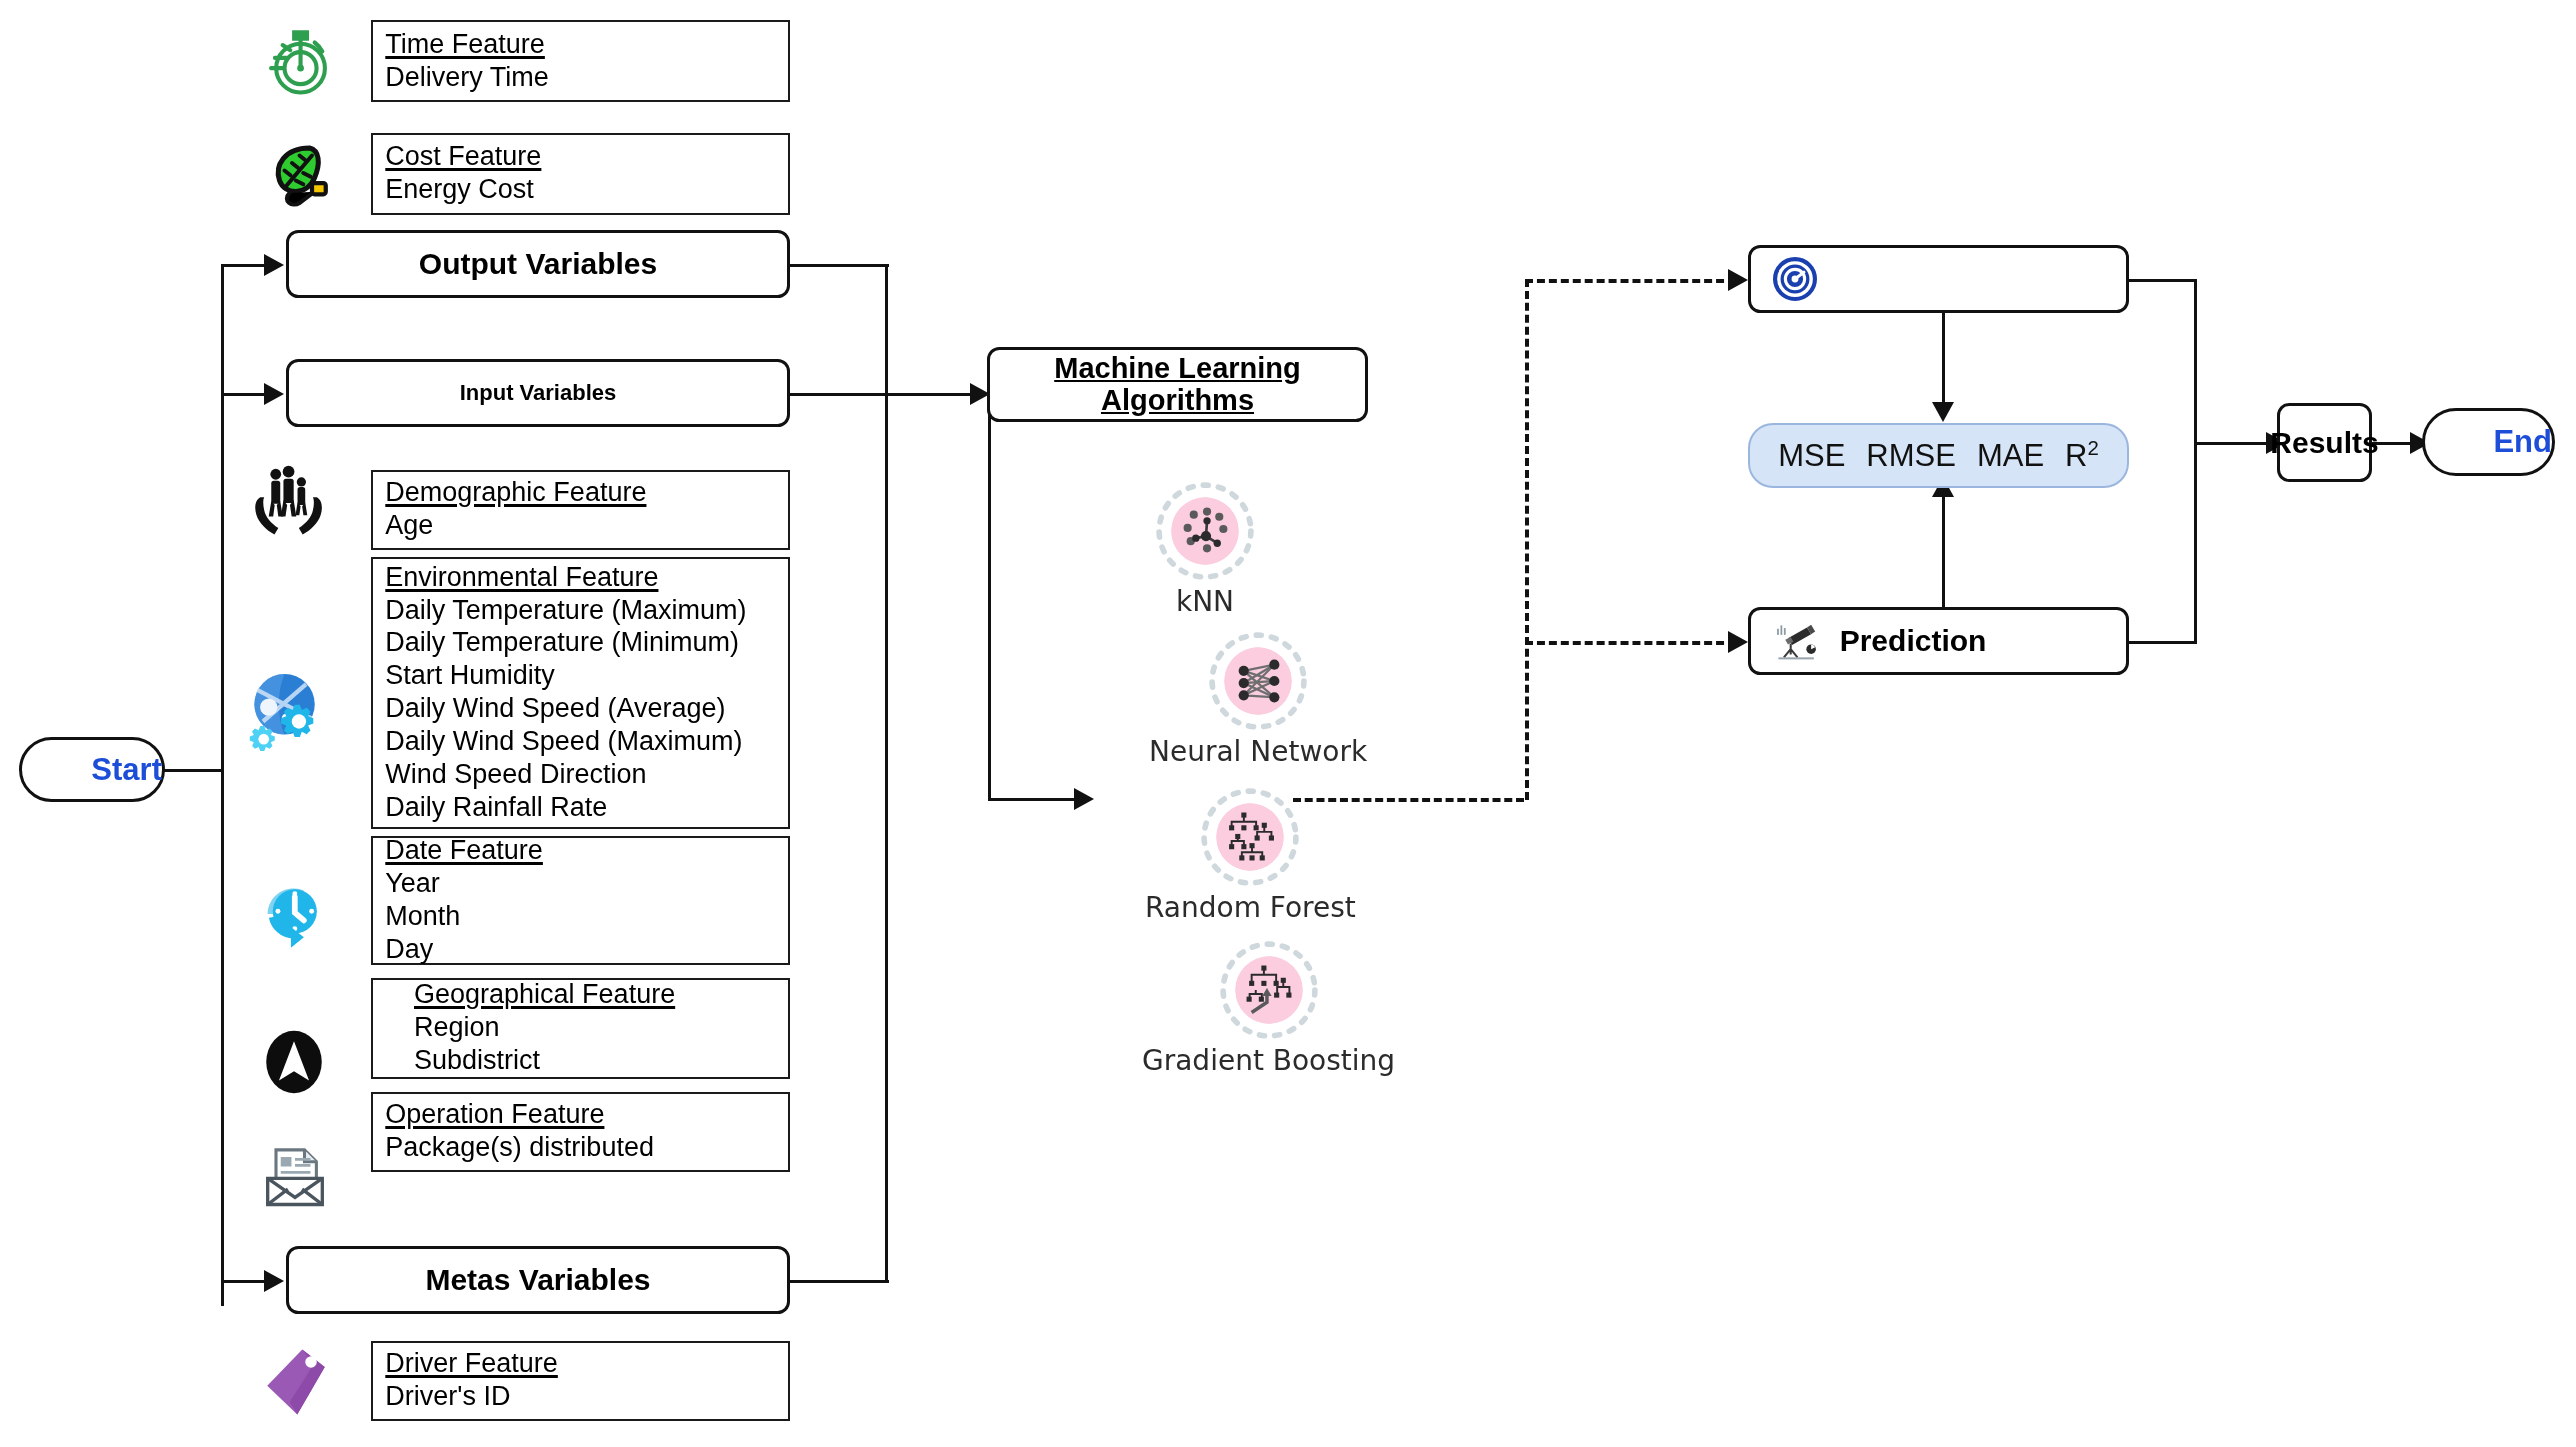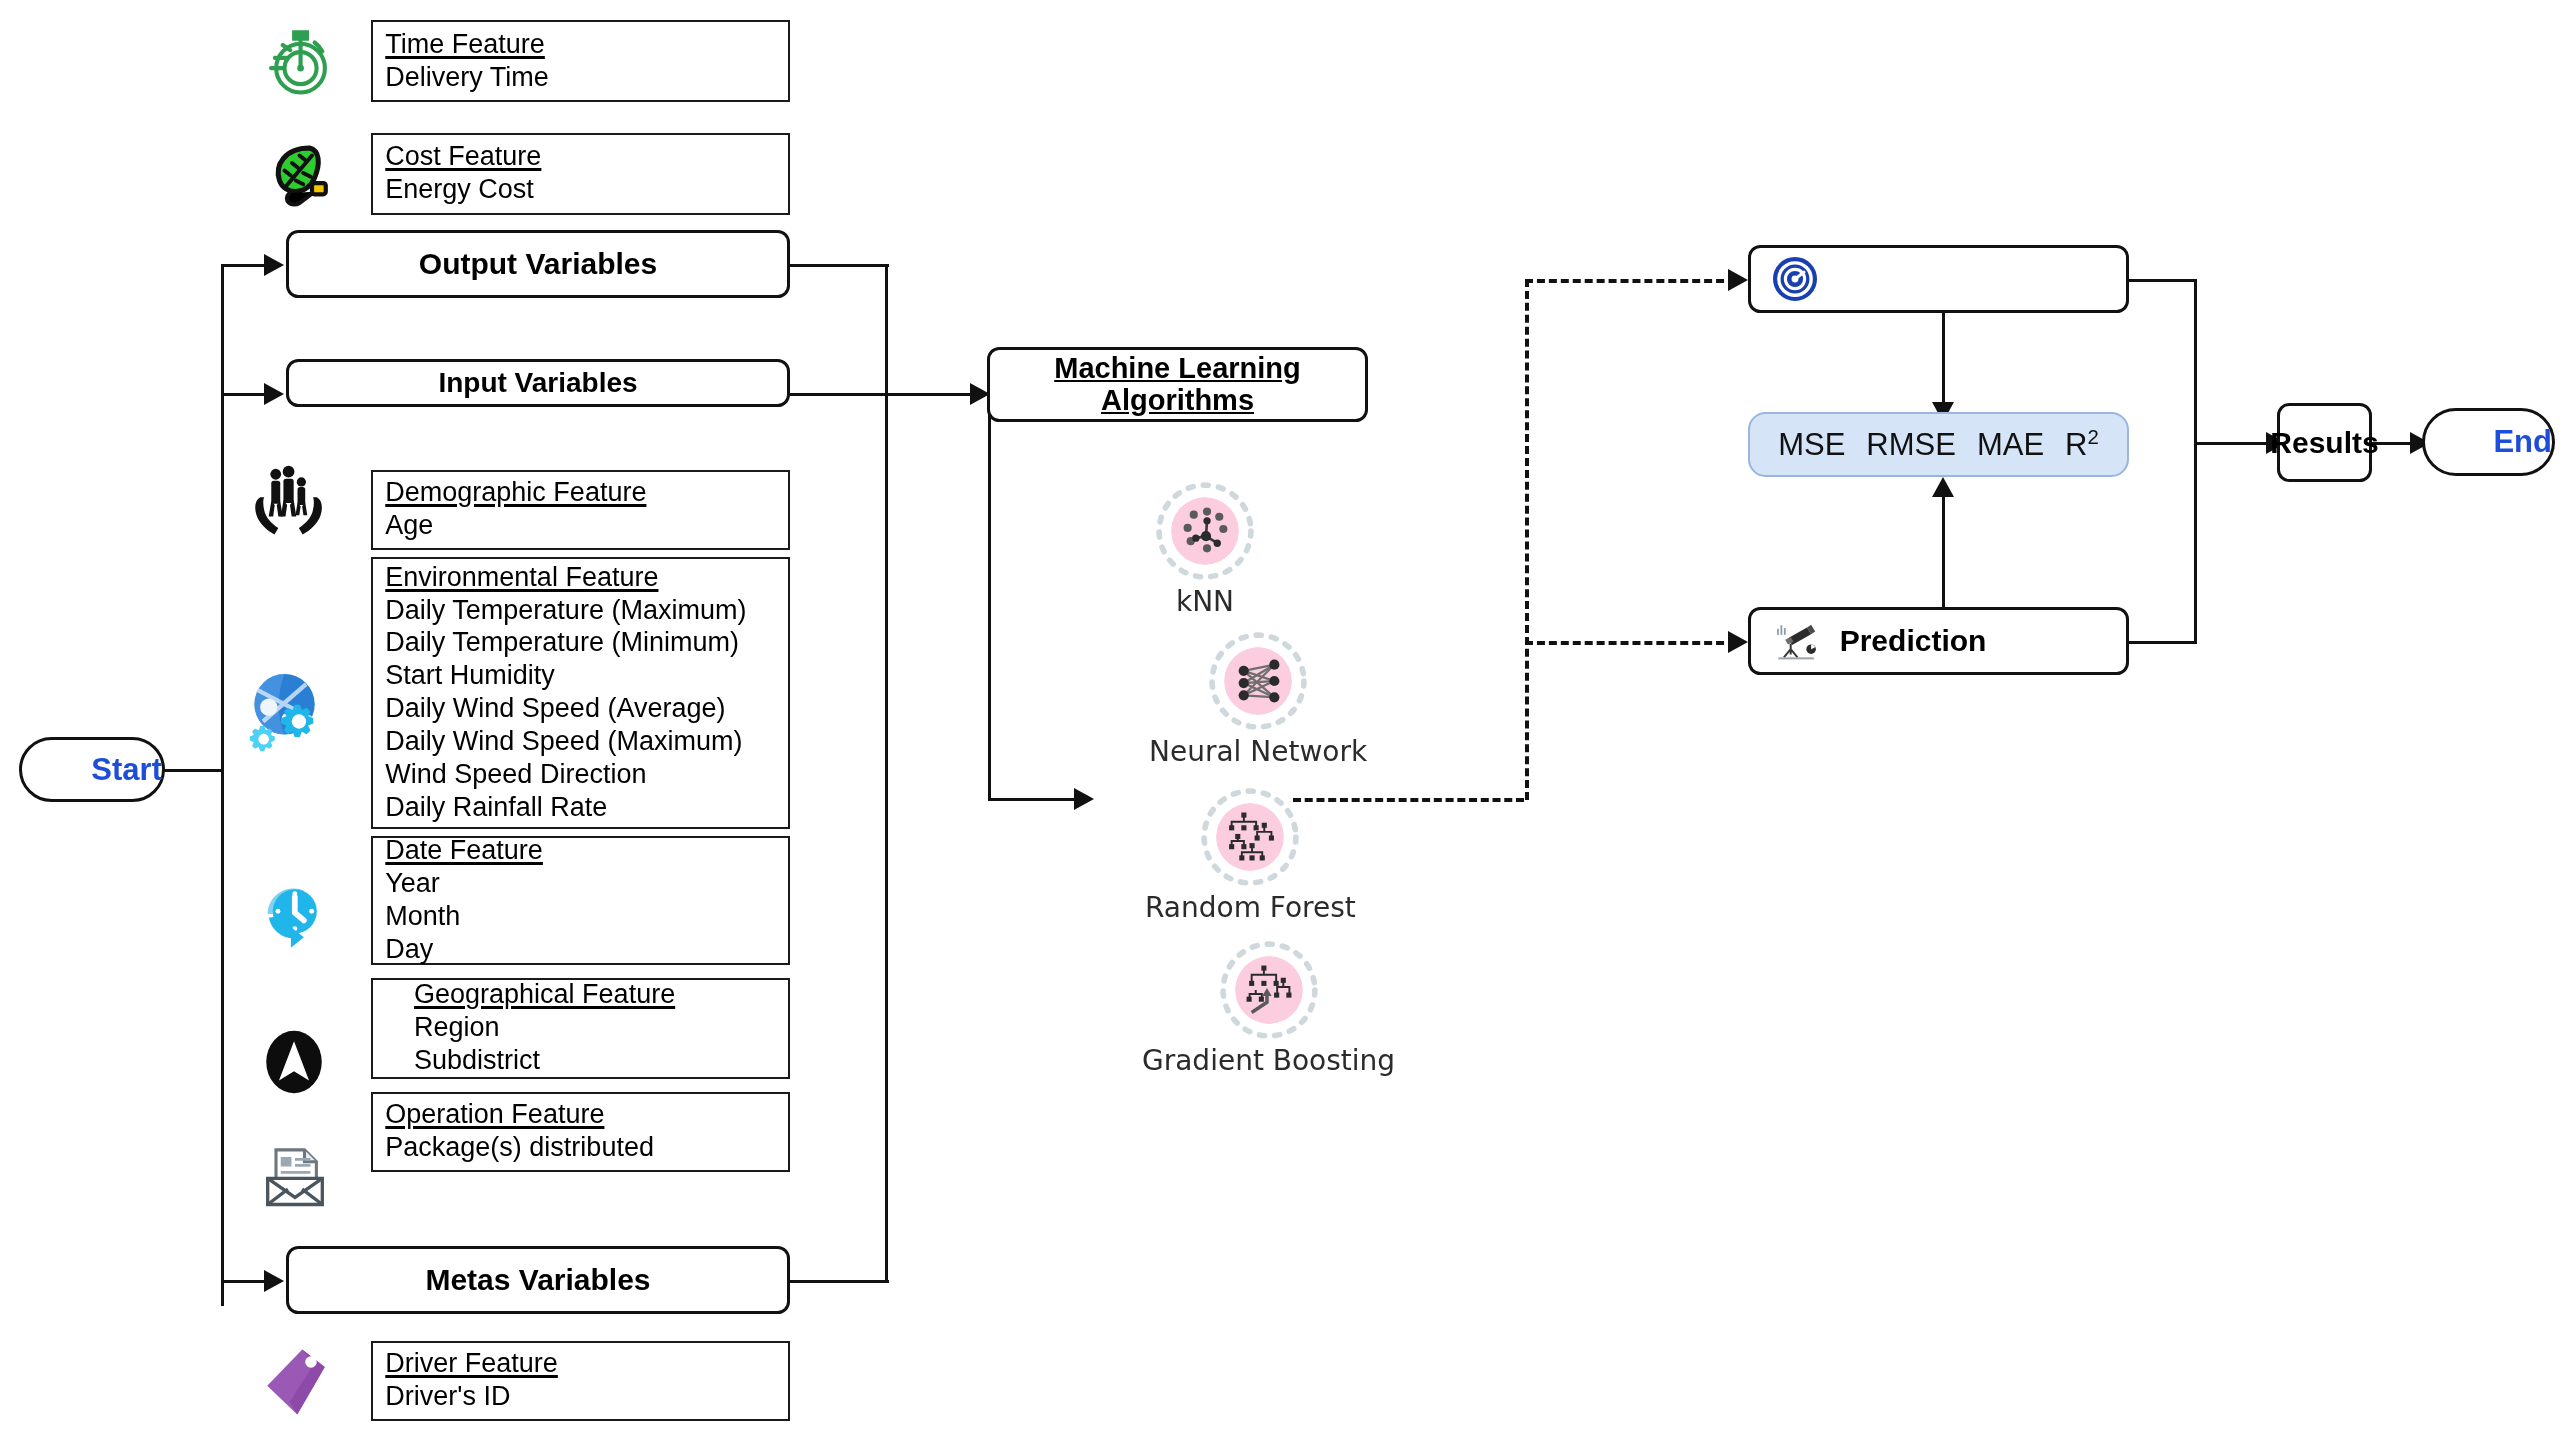--- a/index.html
+++ b/index.html
@@ -144,21 +144,21 @@
   </svg>
   <div class="node feat" style="left:371px;top:133px;width:419px;height:82px;">
     <div class="ftitle">Cost Feature</div>
     <div class="fline">Energy Cost</div>
   </div>
 
   <div class="node rbox" style="left:286px;top:230px;width:504px;height:68px;font-size:30px;">
     <span>Output Variables</span>
   </div>
 
-  <div class="node rbox" style="left:286px;top:359px;width:504px;height:48px;font-size:28px;">
+  <div class="node rbox" style="left:286px;top:359px;width:504px;height:68px;font-size:22px;">
     <span>Input Variables</span>
   </div>
 
   <svg class="icon" style="left:245px;top:464px;" width="82" height="82" viewBox="0 0 64 64">
     <g fill="#111">
       <circle cx="24" cy="8" r="4.2"></circle>
         <rect x="20.5" y="13" width="7" height="18" rx="2"></rect>
       <path d="M20.5 29 l-2 12 h3.5 l1.2 -9 z M27.5 29 l2 12 h-3.5 l-1.2 -9 z"></path>
       <circle cx="34" cy="6" r="4.6"></circle>
         <rect x="30" y="11.5" width="8" height="19" rx="2"></rect>
@@ -388,21 +388,21 @@
   <div class="node rbox" style="left:1748px;top:245px;width:381px;height:68px;font-size:30px;justify-content:flex-start;padding-left:22px;">
     <svg width="44" height="44" viewBox="0 0 64 64" style="margin-right:15px;flex:0 0 auto;">
       <circle cx="32" cy="32" r="29" fill="none" stroke="#1a3fae" stroke-width="6"></circle>
       <circle cx="32" cy="32" r="21" fill="#1a3fae"></circle>
       <circle cx="32" cy="32" r="14" fill="none" stroke="#ffffff" stroke-width="4.5"></circle>
       <path d="M32 32 L45 22" stroke="#ffffff" stroke-width="4.5" stroke-linecap="round"></path>
       <circle cx="32" cy="32" r="5" fill="#ffffff"></circle>
     </svg>
   </div>
 
-  <div class="node pill" style="left:1748px;top:412px;width:381px;height:65px;padding:0 17.7px;">
+  <div class="node pill" style="left:1748px;top:423px;width:381px;height:65px;padding:0 17.7px;border-radius:25px;">
     <span>MSE</span>
     <span>RMSE</span>
     <span>MAE</span>
     <span><span>R</span><span class="sup">2</span></span>
   </div>
 
   <div class="node rbox" style="left:1748px;top:607px;width:381px;height:68px;font-size:30px;justify-content:flex-start;padding-left:22px;">
     <svg width="49" height="44" viewBox="0 0 72 64" style="margin-right:17.7px;flex:0 0 auto;">
       <g fill="#8e9aa3">
         <rect x="6" y="14" width="2.6" height="9"></rect>

